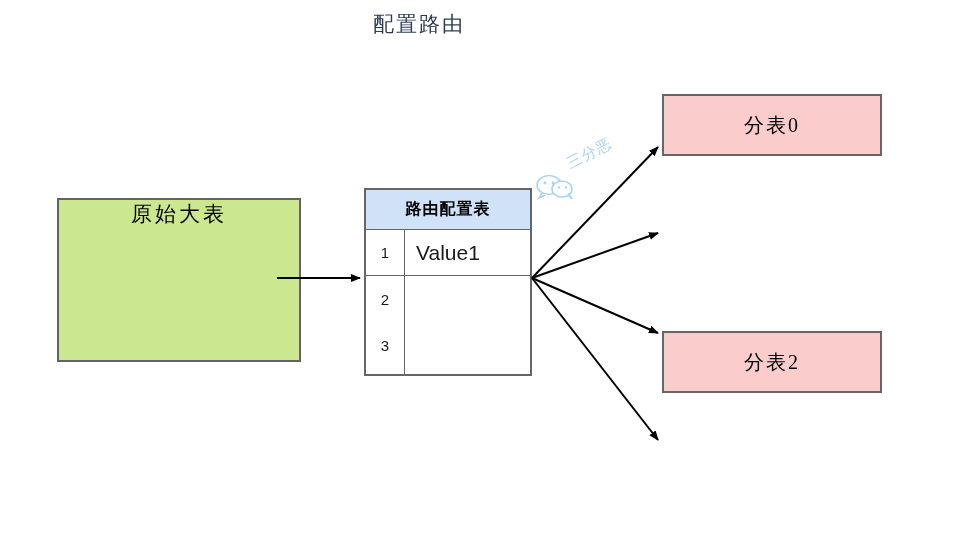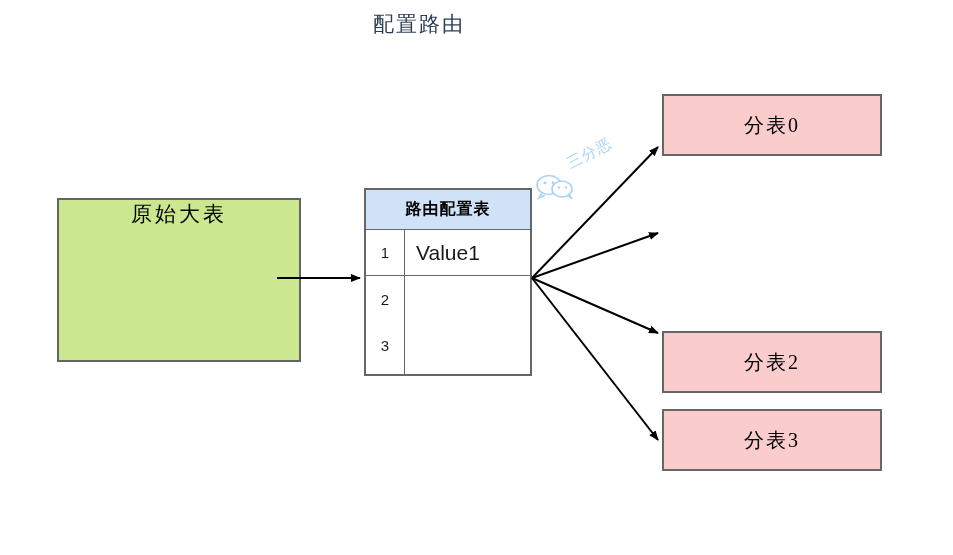--- a/index.html
+++ b/index.html
@@ -205,23 +205,20 @@
         <span class="route-key">3</span>
       </div>
     </div>
   </div>
 
   <div class="shard-box shard-0">
     <span class="box-label">分表0</span>
   </div>
   <div class="shard-box shard-2">
     <span class="box-label">分表2</span>
-  </div>
-  <div class="shard-box shard-3">
-    <span class="box-label">分表3</span>
   </div>
 
   <svg class="arrow-layer" viewBox="0 0 953 555" width="953" height="555">
     <defs>
       <marker id="ah" markerWidth="10" markerHeight="8" refX="9" refY="4" orient="auto" markerUnits="userSpaceOnUse">
         <path d="M0,0 L10,4 L0,8 Z" fill="#000000"></path>
       </marker>
     </defs>
 
     <line x1="277" y1="278" x2="360" y2="278" stroke="#000000" stroke-width="2" marker-end="url(#ah)"></line>

